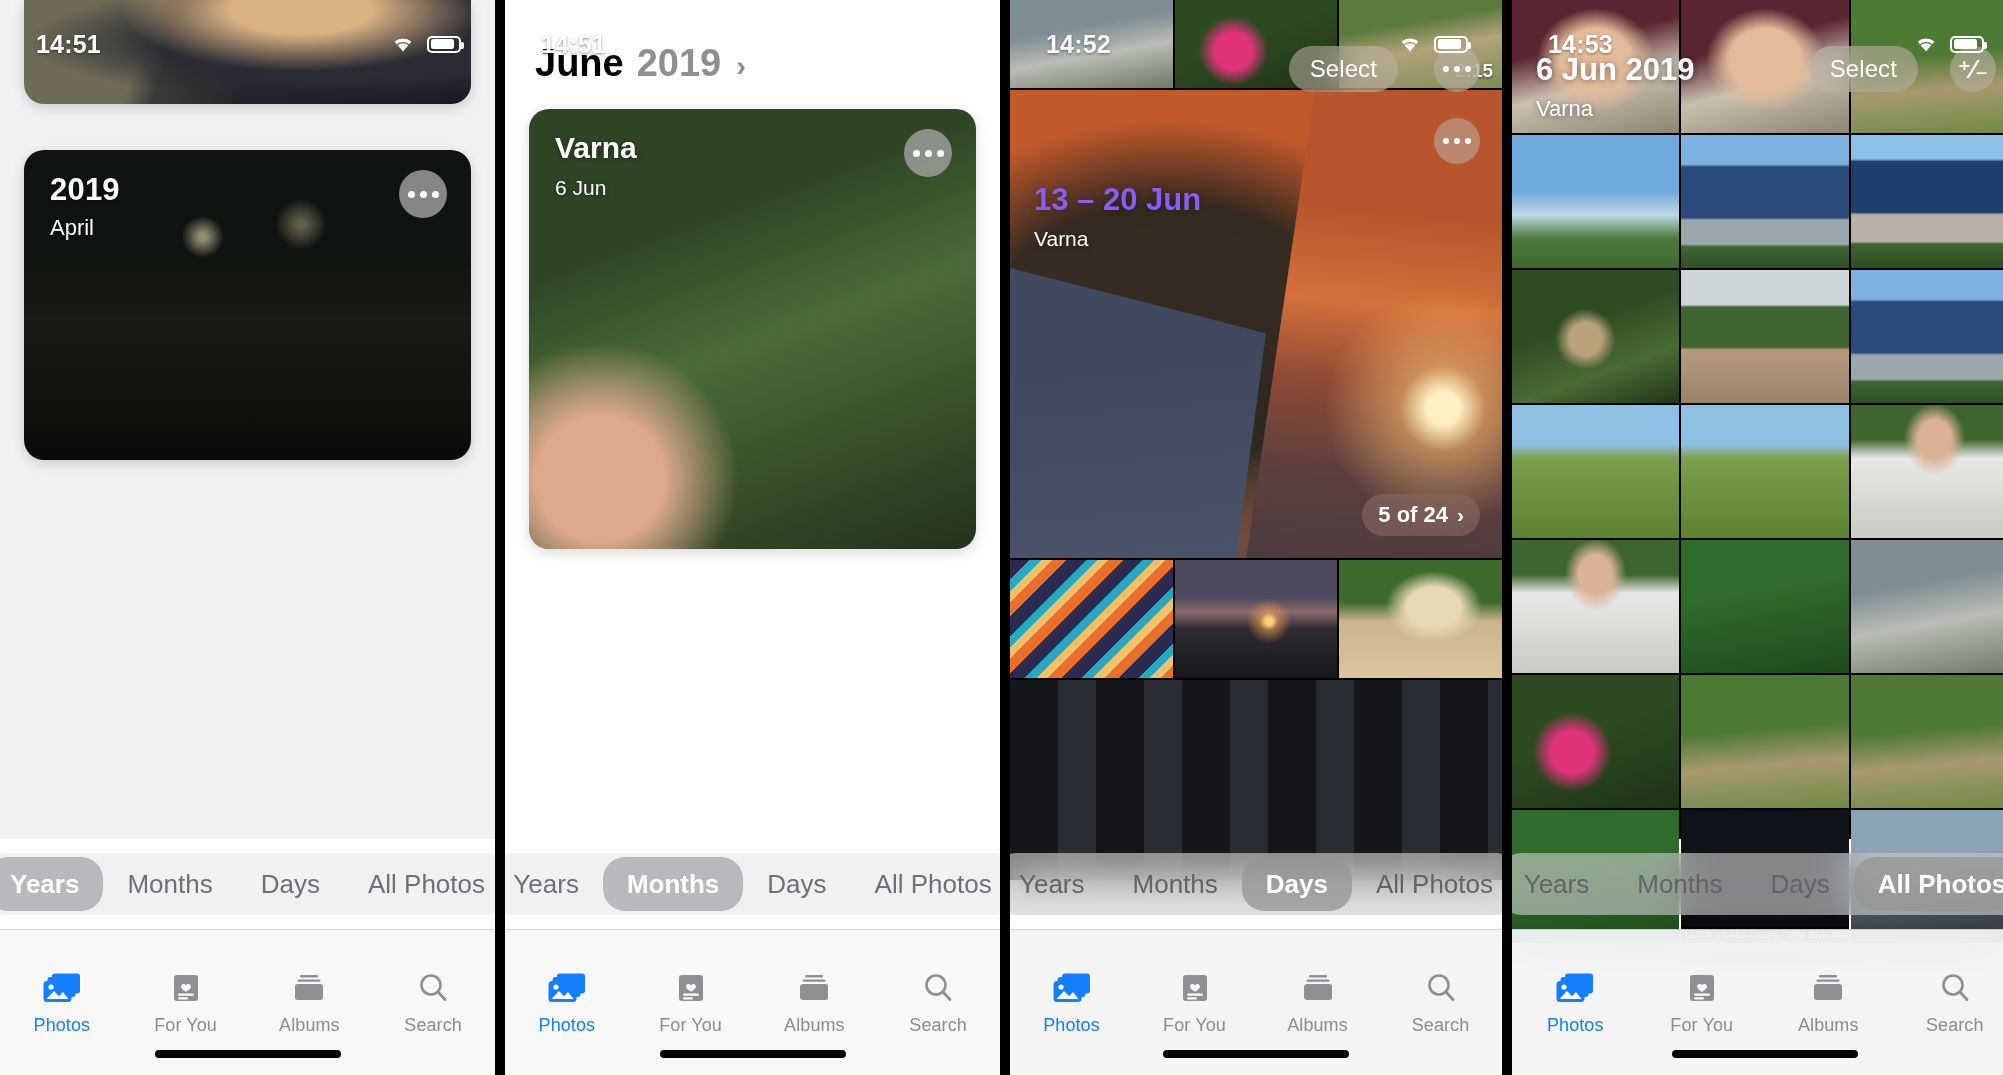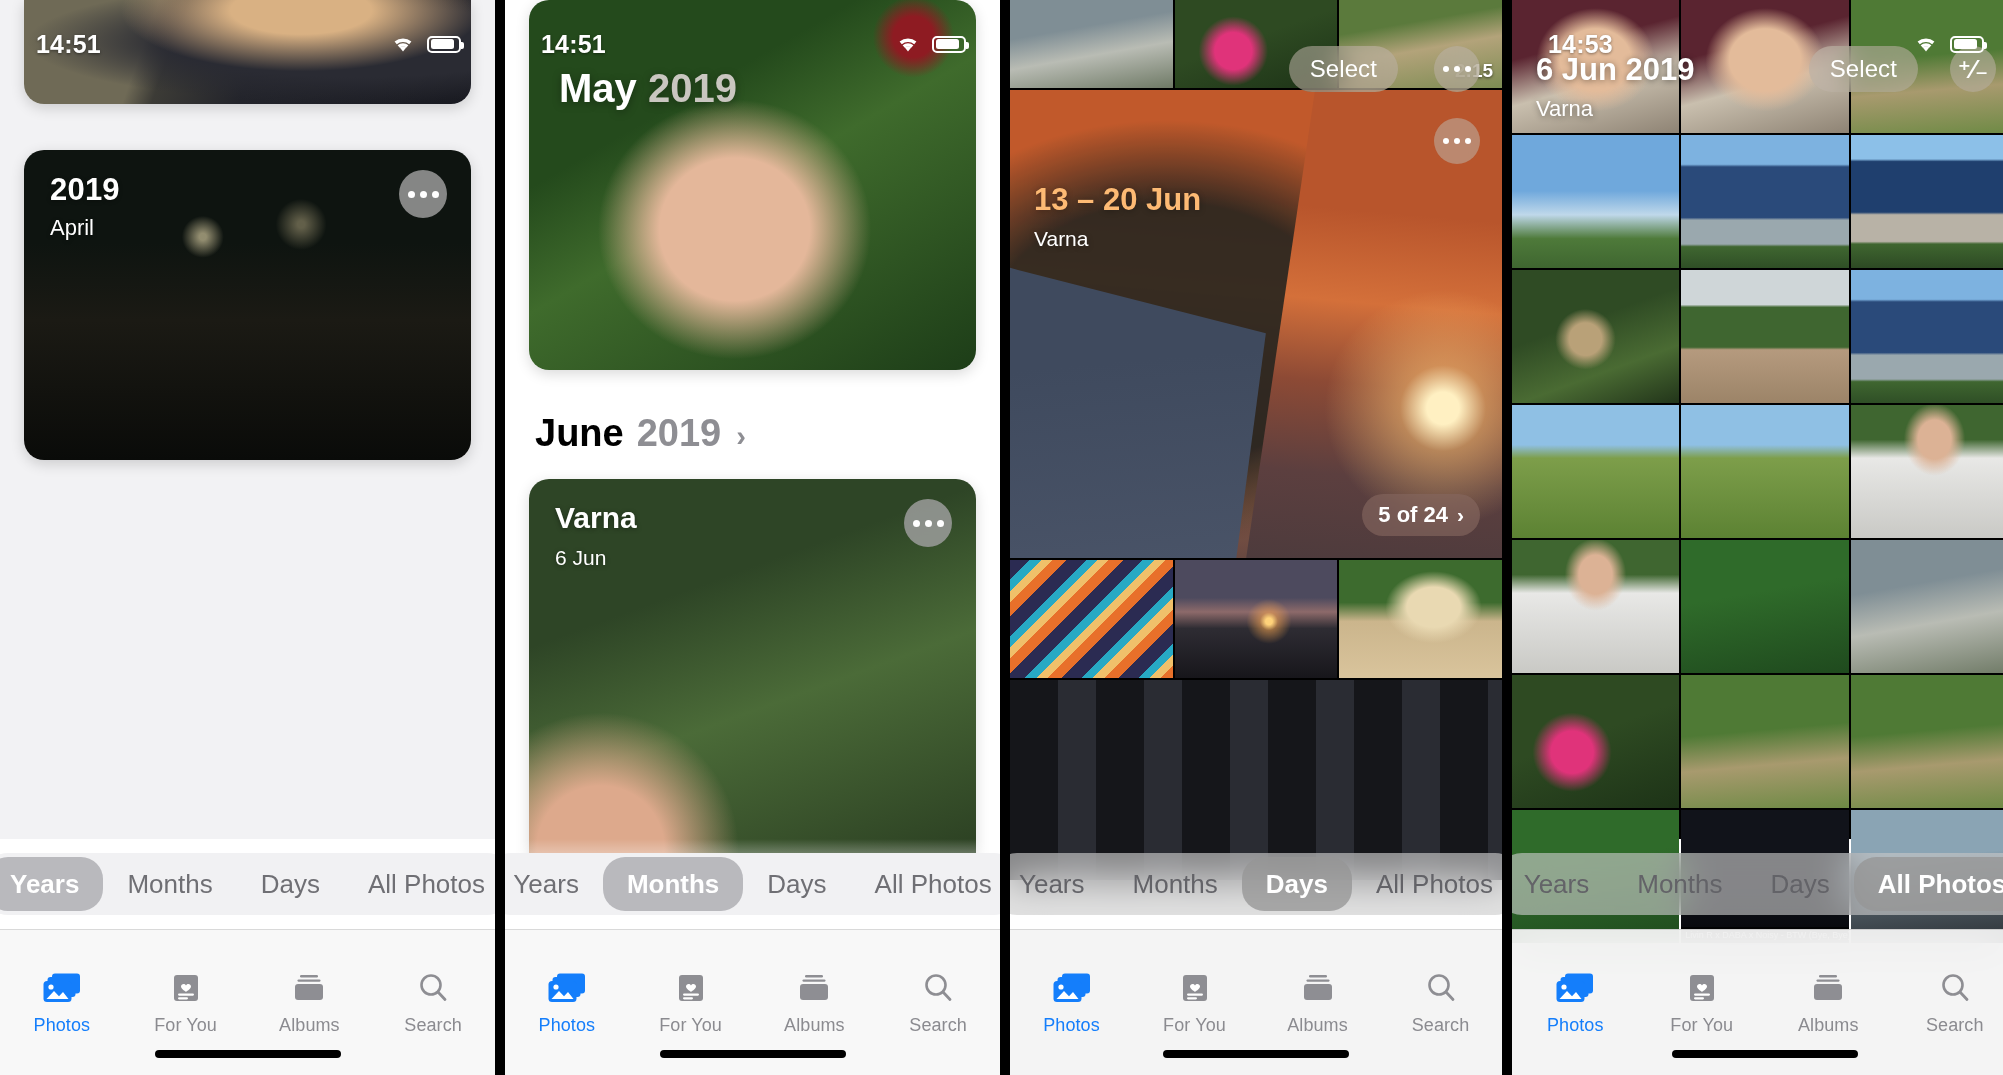--- a/index.html
+++ b/index.html
@@ -76,21 +76,21 @@
   .mcard .y-sub { font-size:21px; color:#fff; margin-top:11px; text-shadow:0 1px 5px rgba(0,0,0,.4); }
 
   
   .p3 .scroll { position:absolute; inset:0 0 236px 0; background:#000; }
   .striprow { display:flex; height:88px; gap:2px; }
   .striprow > div { flex:1; position:relative; }
   .vidbadge { position:absolute; right:9px; bottom:6px; font-size:19px; font-weight:600; color:#fff;
               text-shadow:0 1px 3px rgba(0,0,0,.6); }
   .dayhero { position:relative; height:468px; margin-top:2px; }
   .dayhero .label { position:absolute; left:24px; top:92px; z-index:3; }
-  .dayhero .d-title { font-size:31px; font-weight:700; color:#fdba74; text-shadow:0 1px 6px rgba(0,0,0,.3); }
+  .dayhero .d-title { font-size:31px; font-weight:700; color:#8b5cf6; text-shadow:0 1px 6px rgba(0,0,0,.3); }
   .dayhero .d-sub { font-size:21px; color:#fff; margin-top:9px; text-shadow:0 1px 6px rgba(0,0,0,.3); }
   .selectbtn {
     position:absolute; z-index:40; height:46px; padding:0 21px; border-radius:23px;
     background:rgba(190,178,168,.55); backdrop-filter:blur(14px);
     display:flex; align-items:center; justify-content:center;
     font-size:24px; font-weight:500; color:#fff; letter-spacing:.1px;
   }
   .roundbtn {
     position:absolute; z-index:40; width:46px; height:46px; border-radius:50%;
     background:rgba(190,178,168,.55); backdrop-filter:blur(14px);
@@ -307,27 +307,20 @@
         </div>
       </div>
       <div class="homebar"></div>
     </div>
   </div>
 
   <div class="divider"></div>
 
   <div class="panel p2">
     <div class="scroll">
-      <div class="mhero">
-        <div class="ph img-cherry"></div>
-        <div class="mlabel">
-          <span class="m">May</span>
-          <span class="yy">2019</span>
-        </div>
-      </div>
       <div class="mhead">
         <span class="m">June</span>
         <span class="yy">2019</span>
         <span class="chev">›</span>
       </div>
       <div class="mcard">
         <div class="ph img-pine"></div>
         <div class="label">
           <div class="y-title">Varna</div>
           <div class="y-sub">6 Jun</div>
@@ -455,20 +448,35 @@
         <div>
             <div class="ph img-beach"></div>
           </div>
       </div>
 
       <div class="kbrow">
         <div class="ph img-keyboard"></div>
       </div>
     </div>
 
+    <div class="statusbar">
+      <div class="sb-time">14:52</div>
+      <div class="sb-right">
+        <span class="wifi">
+            <svg width="26" height="20" viewBox="0 0 26 20">
+              <path d="M13 17.5l-3.2-4q1.4-1.2 3.2-1.2t3.2 1.2z" fill="#fff"></path>
+              <path d="M4.6 7.6A13 13 0 0 1 21.4 7.6l-2.2 2.6a9.6 9.6 0 0 0-12.4 0z" fill="#fff"></path>
+              <path d="M7.6 11.2a8.4 8.4 0 0 1 10.8 0l-2.2 2.6a5 5 0 0 0-6.4 0z" fill="#fff"></path>
+            </svg>
+          </span>
+        <span class="batt">
+            <i></i>
+          </span>
+      </div>
+    </div>
 
     <div class="selectbtn" style="right:104px; top:46px;">Select</div>
     <div class="roundbtn" style="right:22px; top:46px;">
         <b></b>
         <b></b>
         <b></b>
       </div>
     <div class="roundbtn" style="right:22px; top:118px;">
         <b></b>
         <b></b>

